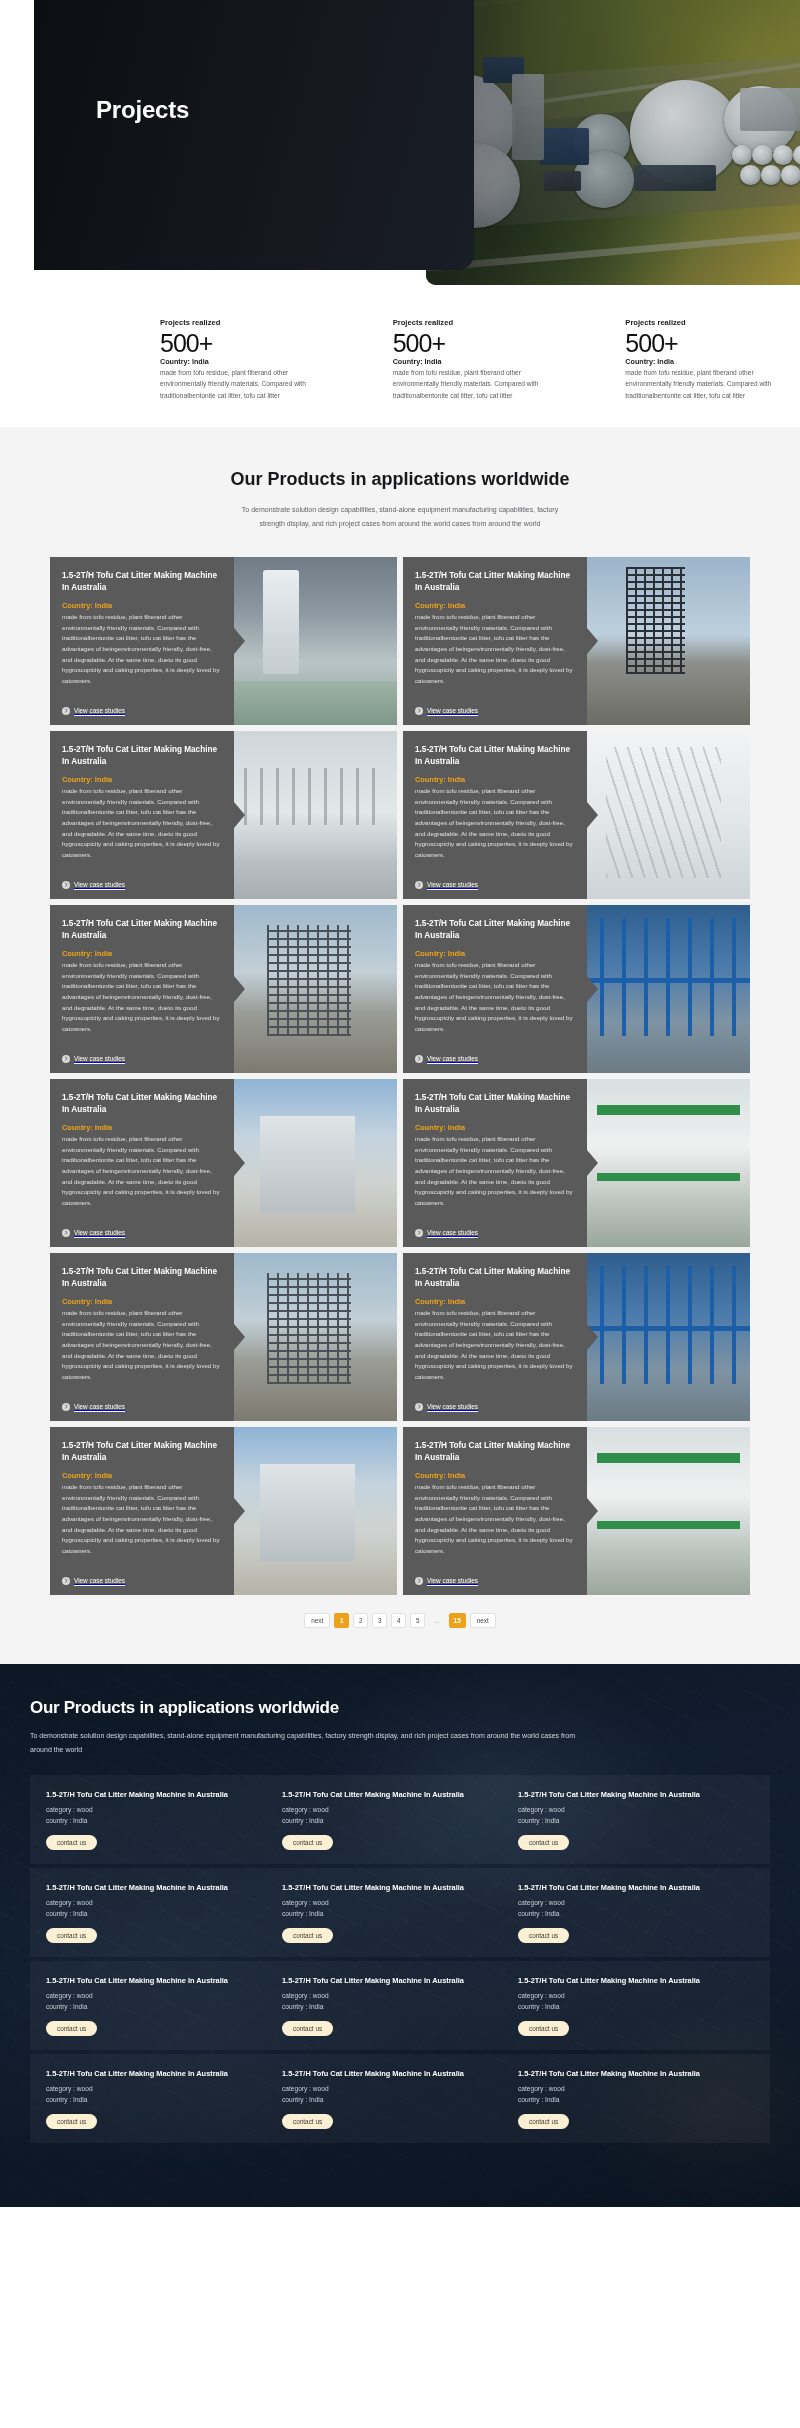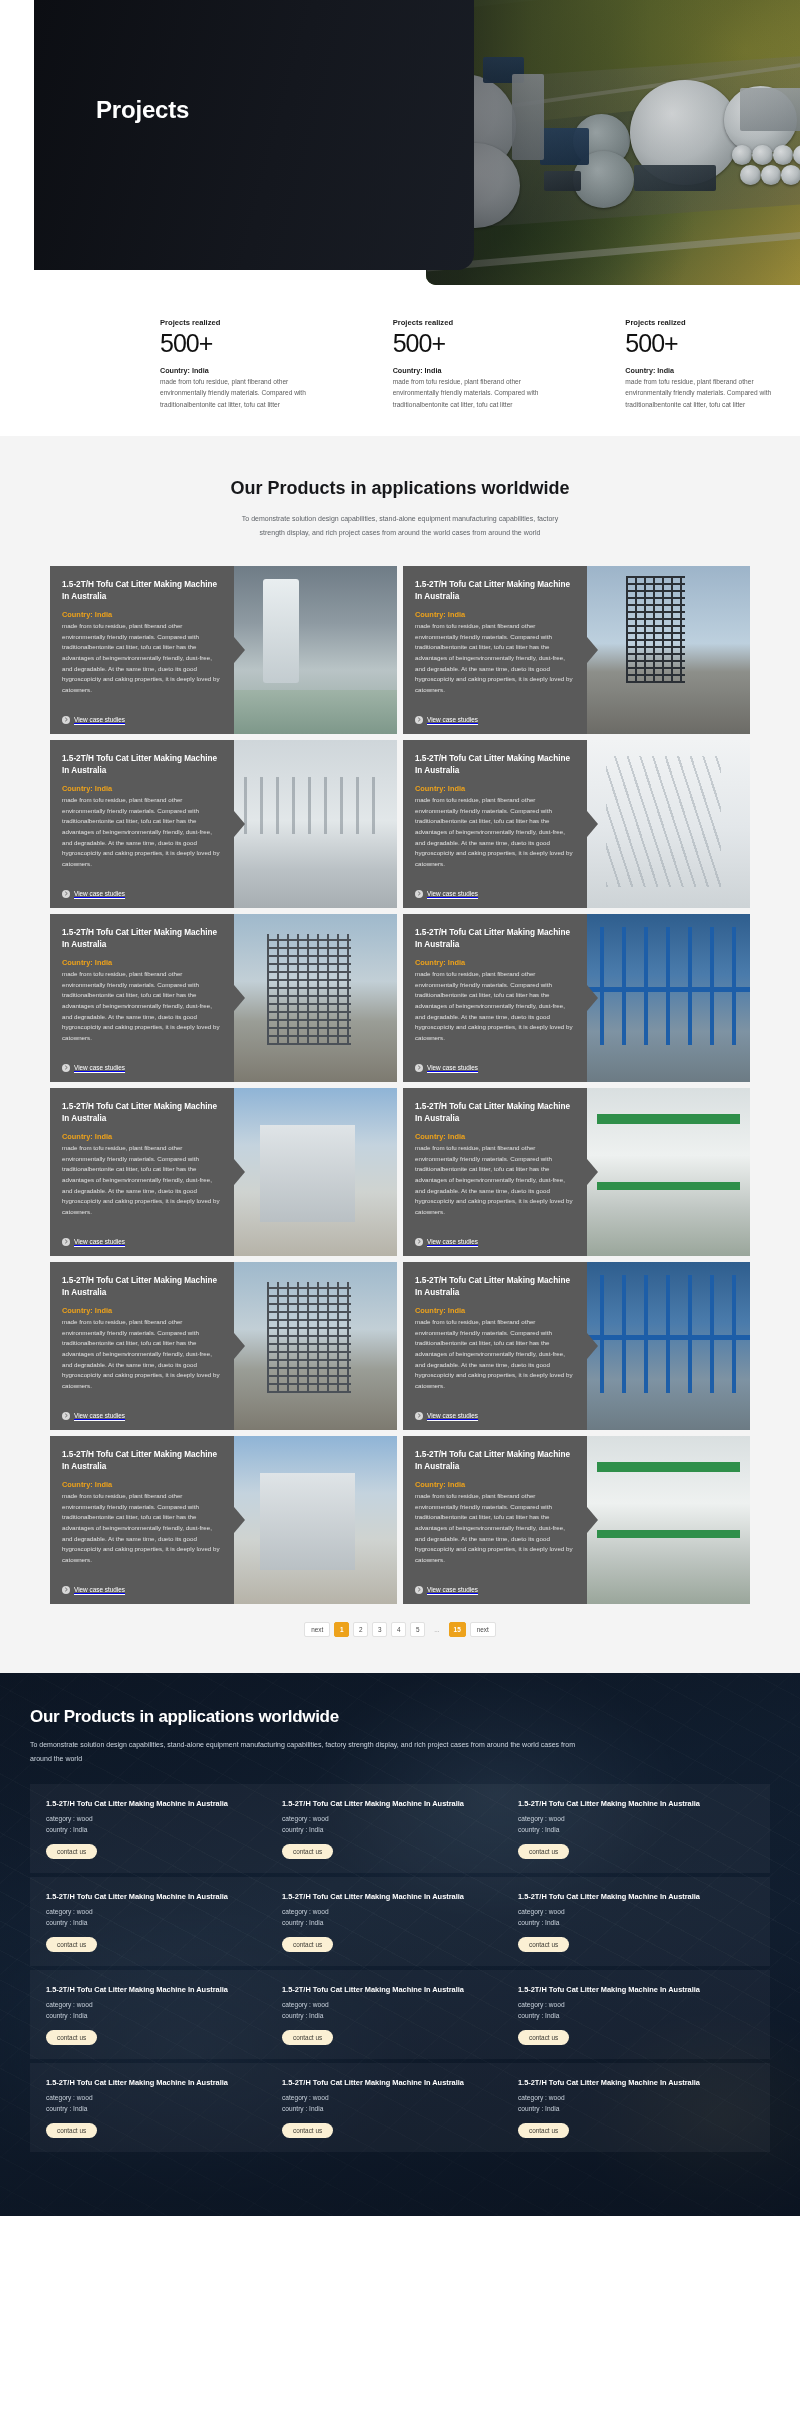--- a/index.html
+++ b/index.html
@@ -111,21 +111,21 @@
     gap: 58px;
   }
   .stat { width: 180px; }
   .stat-label { font-size: 7.6px; color: #1c1c1c; font-weight: 600; margin-bottom: 2px; }
   .stat-value {
     font-size: 25px;
     color: #111;
     font-weight: 400;
     letter-spacing: -1px;
     line-height: 1.12;
-    margin-bottom: 9px;
+    margin-bottom: 0;
   }
   .stat-country { font-size: 7.2px; font-weight: bold; color: #1c1c1c; margin-bottom: 1px; }
   .stat-desc { font-size: 6.6px; line-height: 1.72; color: #5d5d5d; }
 
   
   .products { width: 800px; background: #f4f4f4; padding: 40px 0 36px 0; }
   .sec-head { text-align: center; margin-bottom: 26px; }
   .sec-title {
     font-size: 18px; font-weight: bold; color: #17181b;
     line-height: 1.35; max-width: 360px; margin: 0 auto 12px auto;

